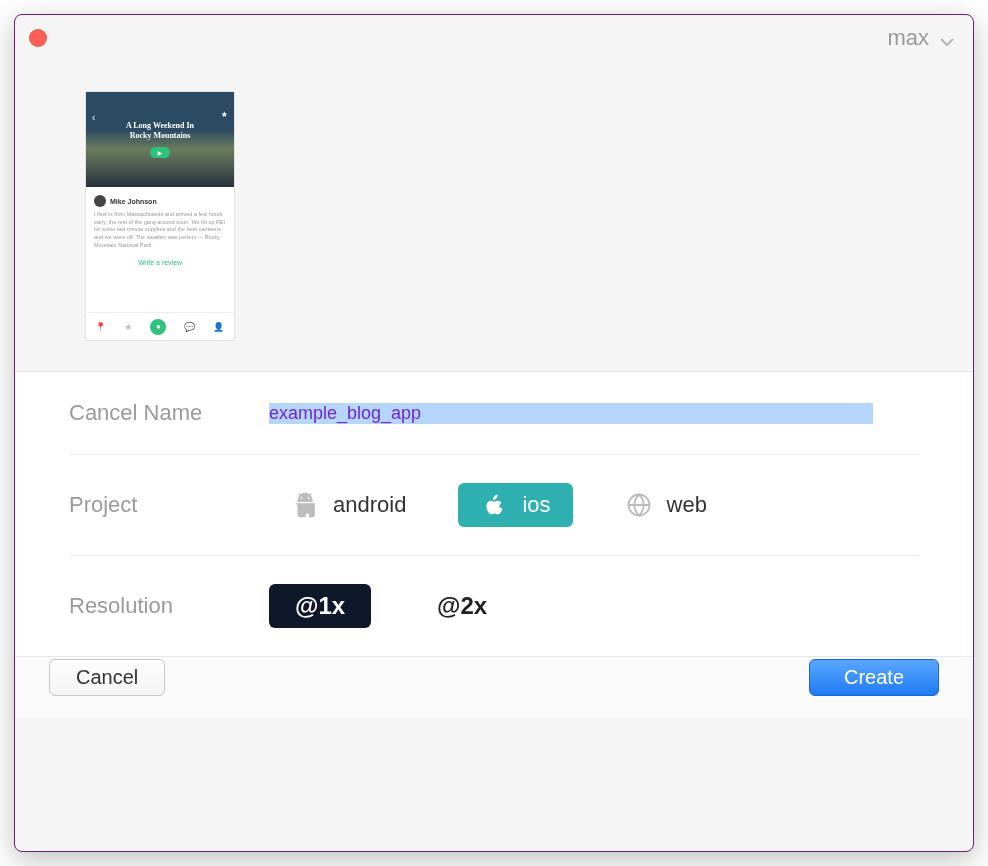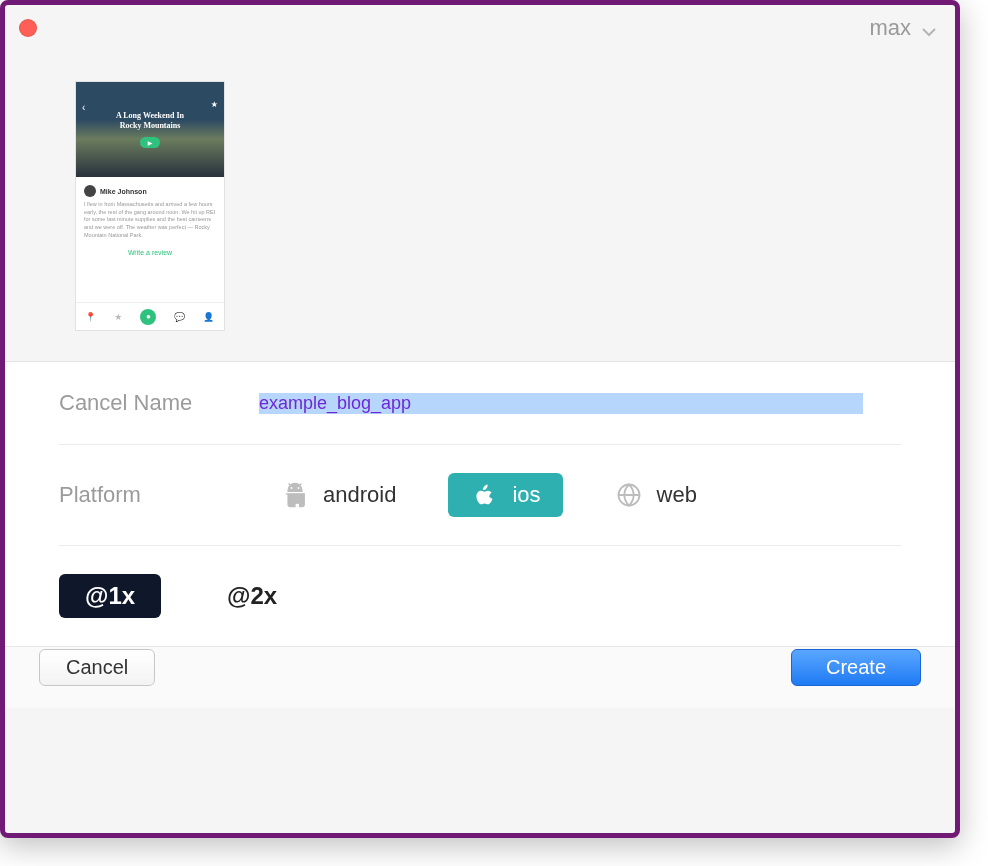--- a/index.html
+++ b/index.html
@@ -6,22 +6,23 @@
   body {
     font-family: -apple-system, BlinkMacSystemFont, "Helvetica Neue", Arial, sans-serif;
     background: #fff;
     width: 988px;
     height: 866px;
     overflow: hidden;
   }
   .window {
     width: 960px;
     height: 838px;
+    margin: 14px;
     background: #f5f5f5;
-    border: 5px solid #701a75;
+    border: 1px solid #701a75;
     border-radius: 8px;
     box-shadow: 0 8px 30px rgba(0,0,0,0.25);
     display: flex;
     flex-direction: column;
     overflow: hidden;
   }
   .titlebar {
     height: 46px;
     display: flex;
     align-items: center;
@@ -217,21 +218,21 @@
   <div class="form">
 
     <div class="row">
       <div class="row-label">Cancel Name</div>
       <span class="proj-hl">
         <input class="proj-input" value="example_blog_app" style="">
       </span>
     </div>
 
     <div class="row">
-      <div class="row-label">Platform</div>
+      <div class="row-label">Project</div>
       <div class="seg-group">
         <div class="seg">
           <span class="ico">
             <svg viewBox="0 0 24 24" fill="currentColor">
                 <path d="M6 8a6 6 0 0 1 12 0v1H6V8zm-2 3h16v9a2 2 0 0 1-2 2h-2v-3h-4v3H8a2 2 0 0 1-2-2v-9zM8 4 6.5 2M16 4l1.5-2" stroke="currentColor" stroke-width="1" fill="currentColor"></path>
                 <circle cx="9" cy="6" r="0.8" fill="#fff"></circle>
                 <circle cx="15" cy="6" r="0.8" fill="#fff"></circle>
               </svg>
           </span>
           <span>android</span>
@@ -250,20 +251,21 @@
                 <circle cx="12" cy="12" r="9"></circle>
                 <path d="M3 12h18M12 3c2.5 2.5 4 5.5 4 9s-1.5 6.5-4 9c-2.5-2.5-4-5.5-4-9s1.5-6.5 4-9z"></path>
               </svg>
           </span>
           <span>web</span>
         </div>
       </div>
     </div>
 
     <div class="row">
+      <div class="row-label">Resolution</div>
       <div class="res-group">
         <div class="res-btn selected">@1x</div>
         <div class="res-btn">@2x</div>
       </div>
     </div>
 
   </div>
 
   <div class="footer">
     <button class="btn">Cancel</button>

